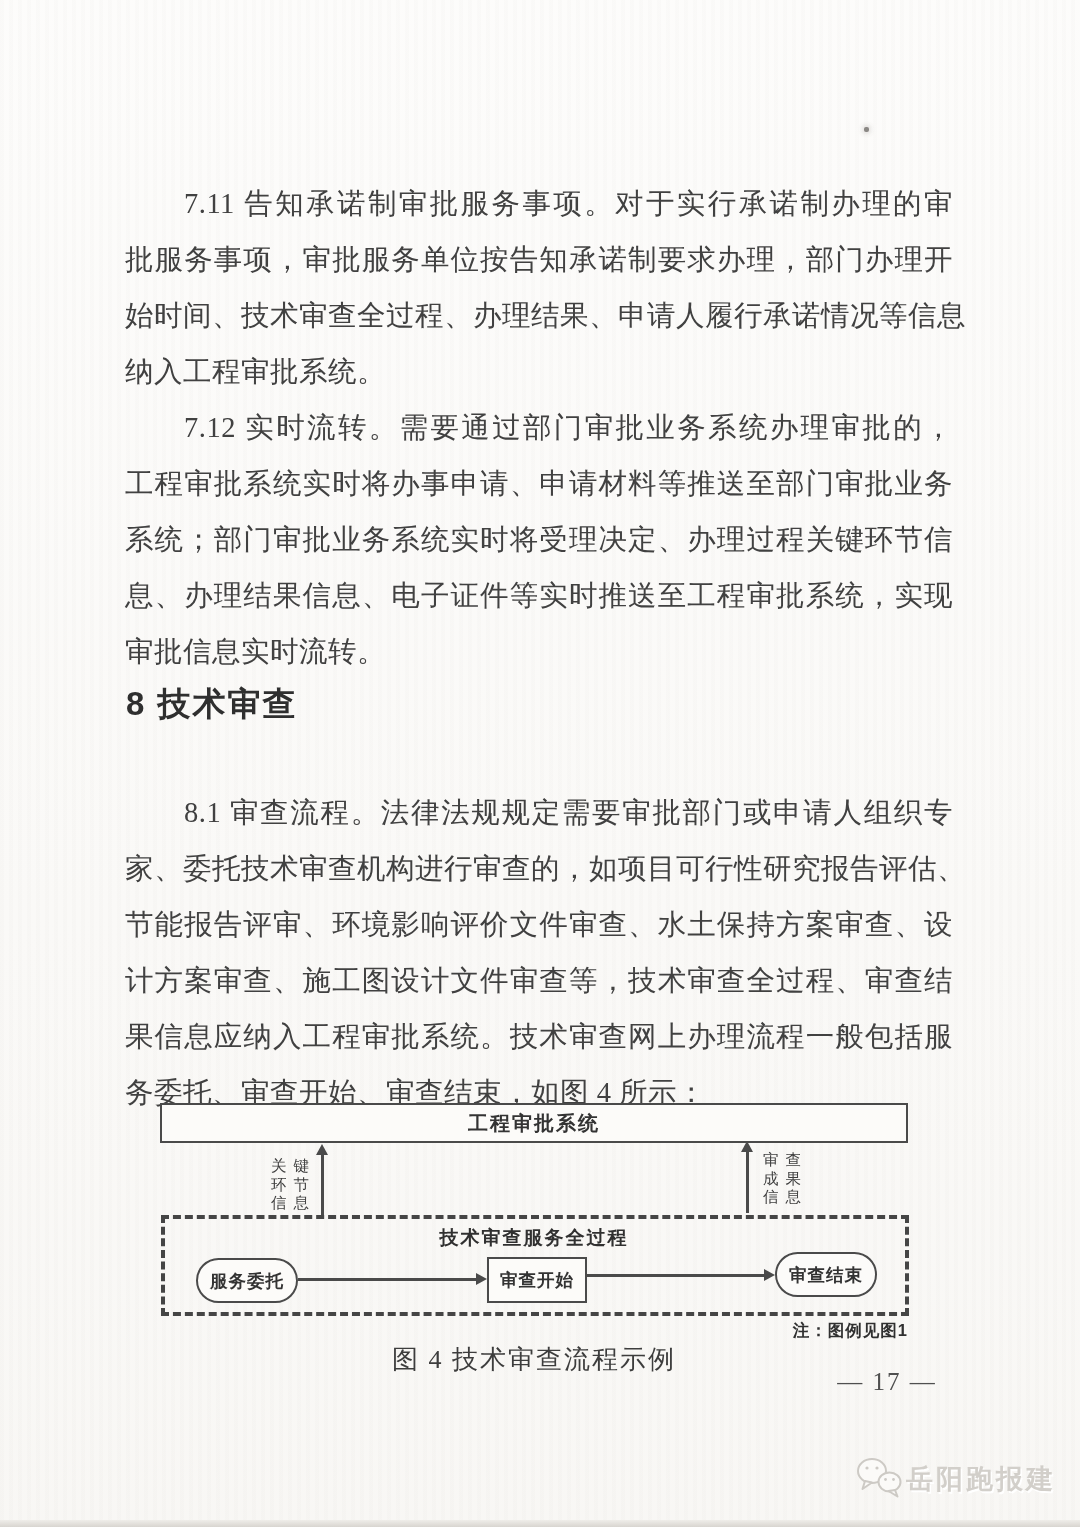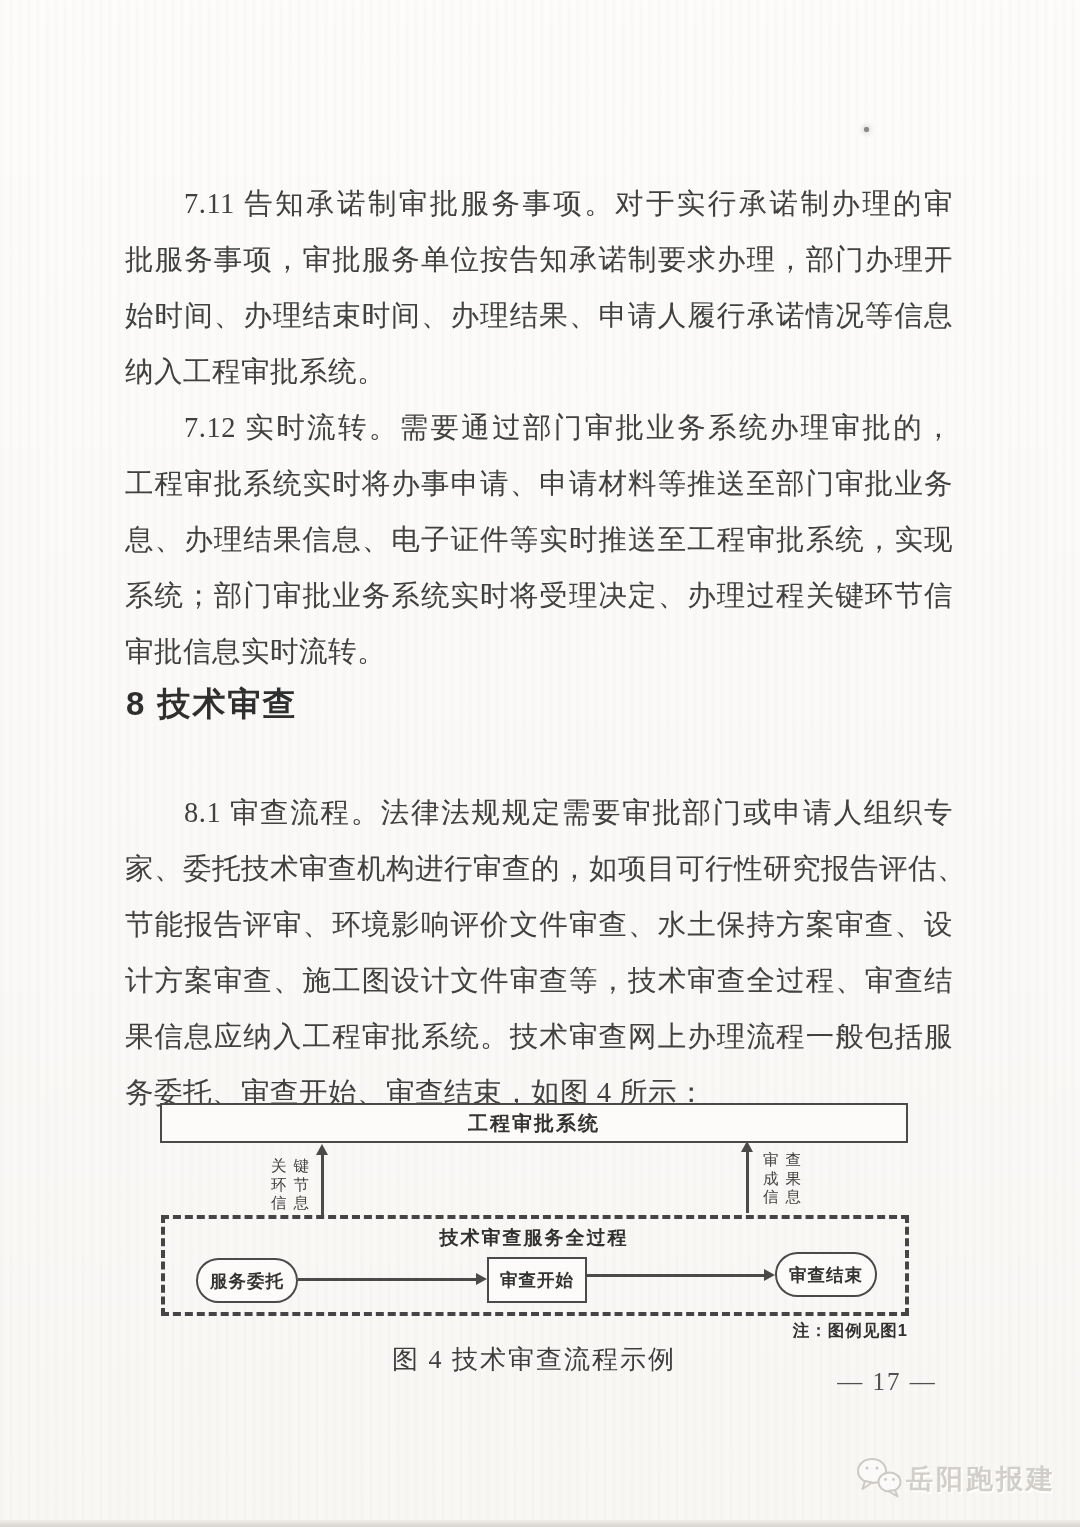--- a/index.html
+++ b/index.html
@@ -152,29 +152,29 @@
 <body>
 
 <div class="page">
 
   <div class="scan-texture"></div>
   <div class="speck"></div>
 
   <section class="para" id="p711">
       <div class="para-line">7.11 告知承诺制审批服务事项。对于实行承诺制办理的审</div>
       <div class="para-line">批服务事项，审批服务单位按告知承诺制要求办理，部门办理开</div>
-      <div class="para-line">始时间、办理结束时间、办理结果、申请人履行承诺情况等信息</div>
+      <div class="para-line">始时间、技术审查全过程、办理结果、申请人履行承诺情况等信息</div>
       <div class="para-line">纳入工程审批系统。</div>
     </section>
 
   <section class="para" id="p712">
       <div class="para-line">7.12 实时流转。需要通过部门审批业务系统办理审批的，</div>
       <div class="para-line">工程审批系统实时将办事申请、申请材料等推送至部门审批业务</div>
+      <div class="para-line">系统；部门审批业务系统实时将受理决定、办理过程关键环节信</div>
       <div class="para-line">息、办理结果信息、电子证件等实时推送至工程审批系统，实现</div>
-      <div class="para-line">系统；部门审批业务系统实时将受理决定、办理过程关键环节信</div>
       <div class="para-line">审批信息实时流转。</div>
     </section>
 
   <h2 class="section-heading">8 技术审查</h2>
 
   <section class="para" id="p81">
       <div class="para-line">8.1 审查流程。法律法规规定需要审批部门或申请人组织专</div>
       <div class="para-line">家、委托技术审查机构进行审查的，如项目可行性研究报告评估、</div>
       <div class="para-line">节能报告评审、环境影响评价文件审查、水土保持方案审查、设</div>
       <div class="para-line">计方案审查、施工图设计文件审查等，技术审查全过程、审查结</div>

